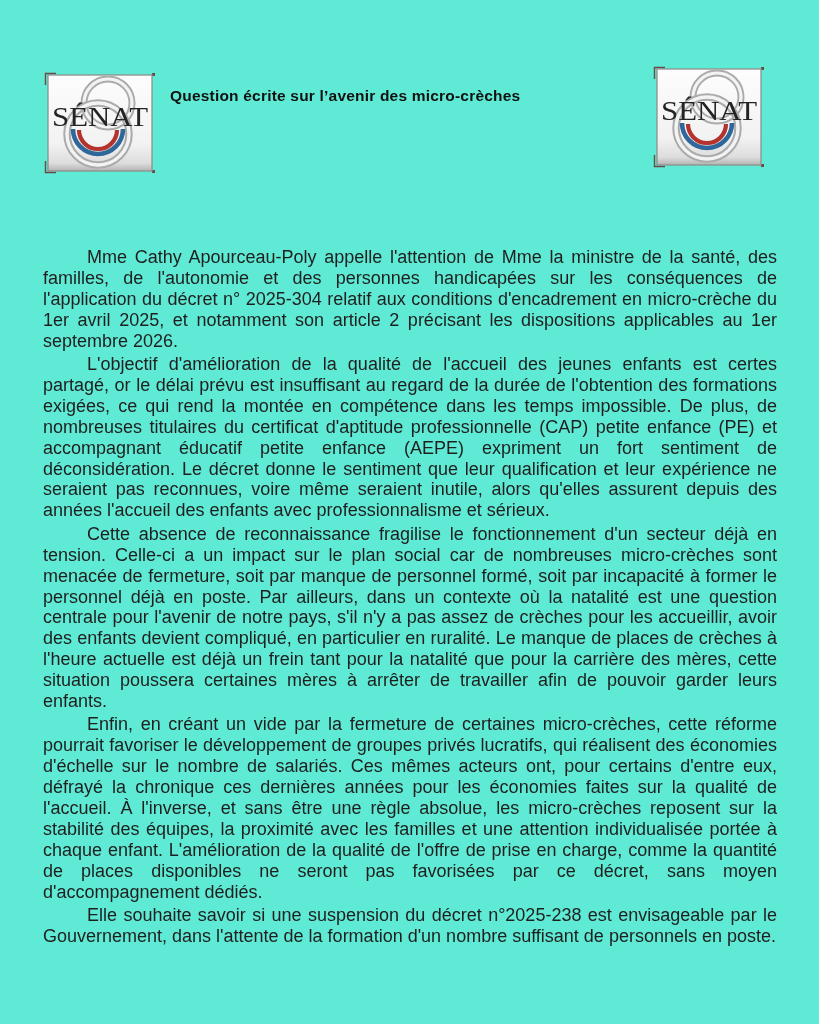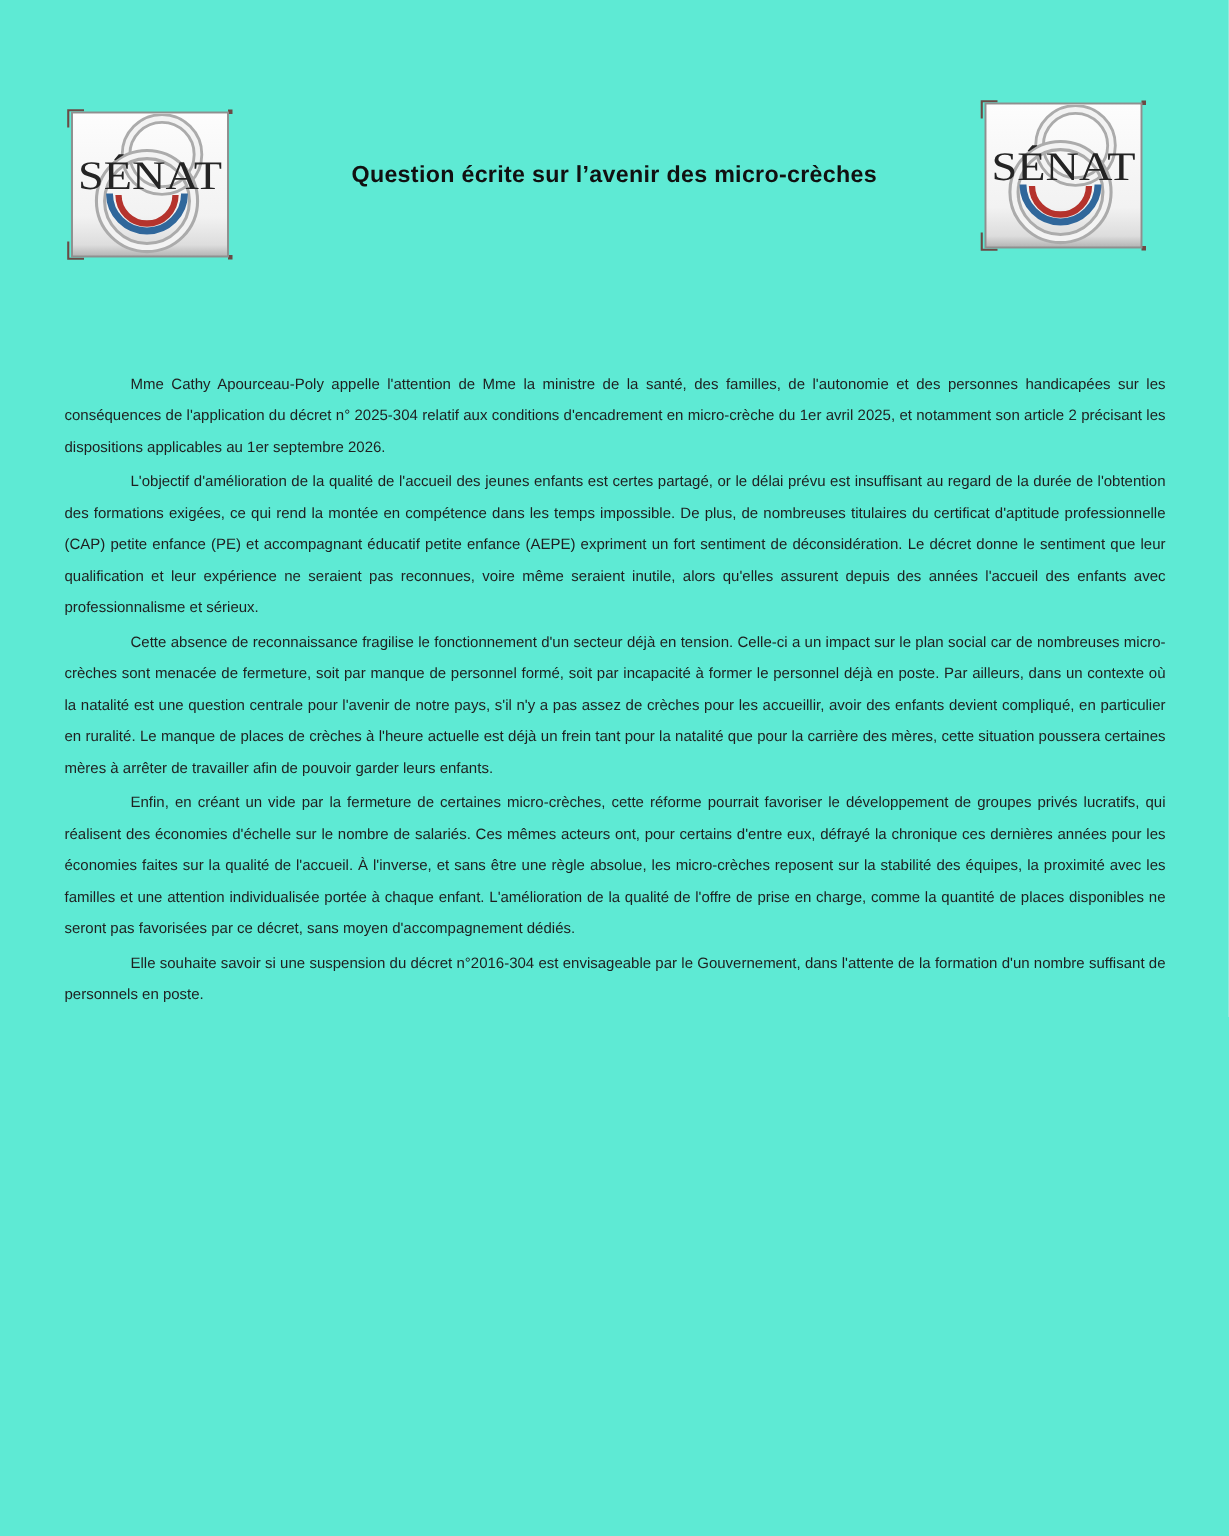--- a/index.html
+++ b/index.html
@@ -12,24 +12,24 @@
     overflow: hidden;
     font-family: "Liberation Sans", sans-serif;
     color: #1f1f1f;
     padding-left: 44px;
   }
   .logo { position: absolute; }
   .logo-left  { left: 42px;  top: 70px; }
   .logo-right { left: 651px; top: 64px; }
   .doc-titles {
     position: absolute;
-    top: 108px;
+    top: 87px;
     left: 170px;
     width: 479px;
-    text-align: center;
+    text-align: left;
   }
   .doc-title {
     font-size: 15.5px;
     font-weight: bold;
     color: #111111;
     letter-spacing: 0.2px;
   }
   .doc-author {
     margin-top: 14px;
     font-size: 15.5px;
@@ -38,21 +38,21 @@
     letter-spacing: 0.2px;
   }
   .doc-body {
     position: absolute;
     left: 43px;
     top: 247px;
     width: 734px;
   }
   .doc-body p {
     margin: 0 0 2.5px 0;
-    font-size: 10px;
+    font-size: 18px;
     line-height: 20.9px;
     text-align: justify;
     text-indent: 44px;
     color: #1f1f1f;
   }
 </style>
 </head>
 <body>
 
 <div class="page">
@@ -119,16 +119,16 @@
 
   <div class="doc-titles">
     <div class="doc-title">Question écrite sur l’avenir des micro-crèches</div>
   </div>
 
   <div class="doc-body">
     <p>Mme Cathy Apourceau-Poly appelle l'attention de Mme la ministre de la santé, des familles, de l'autonomie et des personnes handicapées sur les conséquences de l'application du décret n° 2025-304 relatif aux conditions d'encadrement en micro-crèche du 1er avril 2025, et notamment son article 2 précisant les dispositions applicables au 1er septembre 2026.</p>
     <p>L'objectif d'amélioration de la qualité de l'accueil des jeunes enfants est certes partagé, or le délai prévu est insuffisant au regard de la durée de l'obtention des formations exigées, ce qui rend la montée en compétence dans les temps impossible. De plus, de nombreuses titulaires du certificat d'aptitude professionnelle (CAP) petite enfance (PE) et accompagnant éducatif petite enfance (AEPE) expriment un fort sentiment de déconsidération. Le décret donne le sentiment que leur qualification et leur expérience ne seraient pas reconnues, voire même seraient inutile, alors qu'elles assurent depuis des années l'accueil des enfants avec professionnalisme et sérieux.</p>
     <p>Cette absence de reconnaissance fragilise le fonctionnement d'un secteur déjà en tension. Celle-ci a un impact sur le plan social car de nombreuses micro-crèches sont menacée de fermeture, soit par manque de personnel formé, soit par incapacité à former le personnel déjà en poste. Par ailleurs, dans un contexte où la natalité est une question centrale pour l'avenir de notre pays, s'il n'y a pas assez de crèches pour les accueillir, avoir des enfants devient compliqué, en particulier en ruralité. Le manque de places de crèches à l'heure actuelle est déjà un frein tant pour la natalité que pour la carrière des mères, cette situation poussera certaines mères à arrêter de travailler afin de pouvoir garder leurs enfants.</p>
     <p>Enfin, en créant un vide par la fermeture de certaines micro-crèches, cette réforme pourrait favoriser le développement de groupes privés lucratifs, qui réalisent des économies d'échelle sur le nombre de salariés. Ces mêmes acteurs ont, pour certains d'entre eux, défrayé la chronique ces dernières années pour les économies faites sur la qualité de l'accueil. À l'inverse, et sans être une règle absolue, les micro-crèches reposent sur la stabilité des équipes, la proximité avec les familles et une attention individualisée portée à chaque enfant. L'amélioration de la qualité de l'offre de prise en charge, comme la quantité de places disponibles ne seront pas favorisées par ce décret, sans moyen d'accompagnement dédiés.</p>
-    <p>Elle souhaite savoir si une suspension du décret n°2016-304 est envisageable par le Gouvernement, dans l'attente de la formation d'un nombre suffisant de personnels en poste.</p>
+    <p>Elle souhaite savoir si une suspension du décret n°2025-238 est envisageable par le Gouvernement, dans l'attente de la formation d'un nombre suffisant de personnels en poste.</p>
   </div>
 
 </div>
 
 </body></html>

